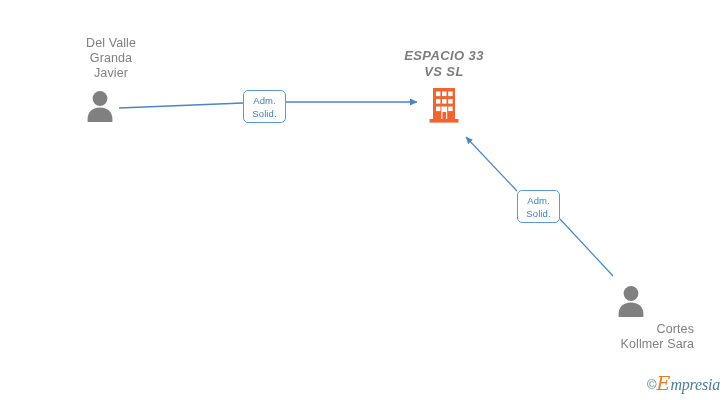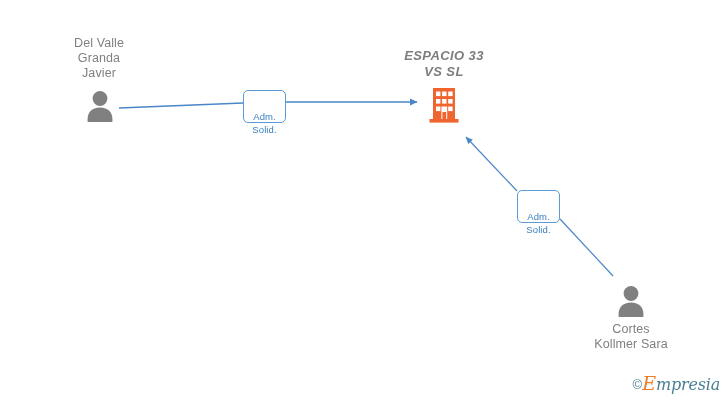--- a/index.html
+++ b/index.html
@@ -59,21 +59,21 @@
   .rel-box {
     position: absolute;
     box-sizing: border-box;
     background: #ffffff;
     border: 1px solid #5b9bd5;
     border-radius: 5px;
     color: #3a7fc1;
     font-size: 9.5px;
     line-height: 13px;
     text-align: center;
-    padding-top: 19px;
+    padding-top: 3px;
     white-space: pre-line;
     letter-spacing: 0.1px;
   }
   .watermark {
     position: absolute;
     right: 8px;
     bottom: 6px;
     font-size: 15px;
     white-space: nowrap;
     font-family: "DejaVu Serif", serif;
@@ -87,20 +87,21 @@
   .wm-e {
     color: #ef7c28;
     font-style: italic;
     font-size: 19px;
   }
   .wm-rest {
     color: #4a7e93;
     font-style: italic;
     font-size: 16px;
     letter-spacing: -0.2px;
+    font-family: Liberation Serif, serif;
   }
 </style>
 </head>
 <body>
 
 <div id="canvas">
 
   <svg class="edges" width="728" height="400" viewBox="0 0 728 400">
     <defs>
       <marker id="arrow-right" markerWidth="7" markerHeight="7" refX="5.6" refY="3" orient="auto" markerUnits="strokeWidth">
@@ -116,21 +117,21 @@
       <path d="M286,102 L417,102" stroke="#4a86c8" stroke-width="1.3" fill="none" marker-end="url(#arrow-right)"></path>
     </g>
 
     <g>
       <path d="M517,191 L466,137" stroke="#4a86c8" stroke-width="1.2" fill="none" marker-end="url(#arrow-diag)"></path>
       <path d="M560,219 L613,276" stroke="#4a86c8" stroke-width="1.2" fill="none"></path>
     </g>
   </svg>
 
   <div class="node">
-    <div class="person-label" style="left:48px; top:36px; width:102px;">Del Valle
+    <div class="person-label" style="left:60px; top:36px; width:102px;">Del Valle
 Granda
 Javier</div>
     <svg class="person-icon" style="left:83px; top:88px;" viewBox="0 0 34 34">
       <circle cx="17" cy="10.5" r="7.4" fill="#808080"></circle>
       <path d="M17,19.5 c-8.2,0 -12.4,5.2 -12.4,11.2 v3.3 h24.8 v-3.3 c0,-6 -4.2,-11.2 -12.4,-11.2 z" fill="#808080"></path>
     </svg>
   </div>
 
   <div class="node">
     <div class="company-label" style="left:378px; top:48px; width:132px;">ESPACIO 33
@@ -149,21 +150,21 @@
       <rect x="12.4" y="18.5" width="5.8" height="12.5" fill="#ffffff"></rect>
       <rect x="13.4" y="24" width="3.8" height="7" fill="#f0652f"></rect>
     </svg>
   </div>
 
   <div class="node">
     <svg class="person-icon" style="left:614px; top:283px;" viewBox="0 0 34 34">
       <circle cx="17" cy="10.5" r="7.4" fill="#808080"></circle>
       <path d="M17,19.5 c-8.2,0 -12.4,5.2 -12.4,11.2 v3.3 h24.8 v-3.3 c0,-6 -4.2,-11.2 -12.4,-11.2 z" fill="#808080"></path>
     </svg>
-    <div class="person-label" style="left:568px; top:322px; width:126px;">Cortes
+    <div class="person-label" style="left:568px; top:322px; width:126px;text-align:right;">Cortes
 Kollmer Sara</div>
   </div>
 
   <div class="rel-box" style="left:243px; top:90px; width:43px; height:33px;">Adm.
 Solid.</div>
 
   <div class="rel-box" style="left:517px; top:190px; width:43px; height:33px;">Adm.
 Solid.</div>
 
   <div class="watermark">

